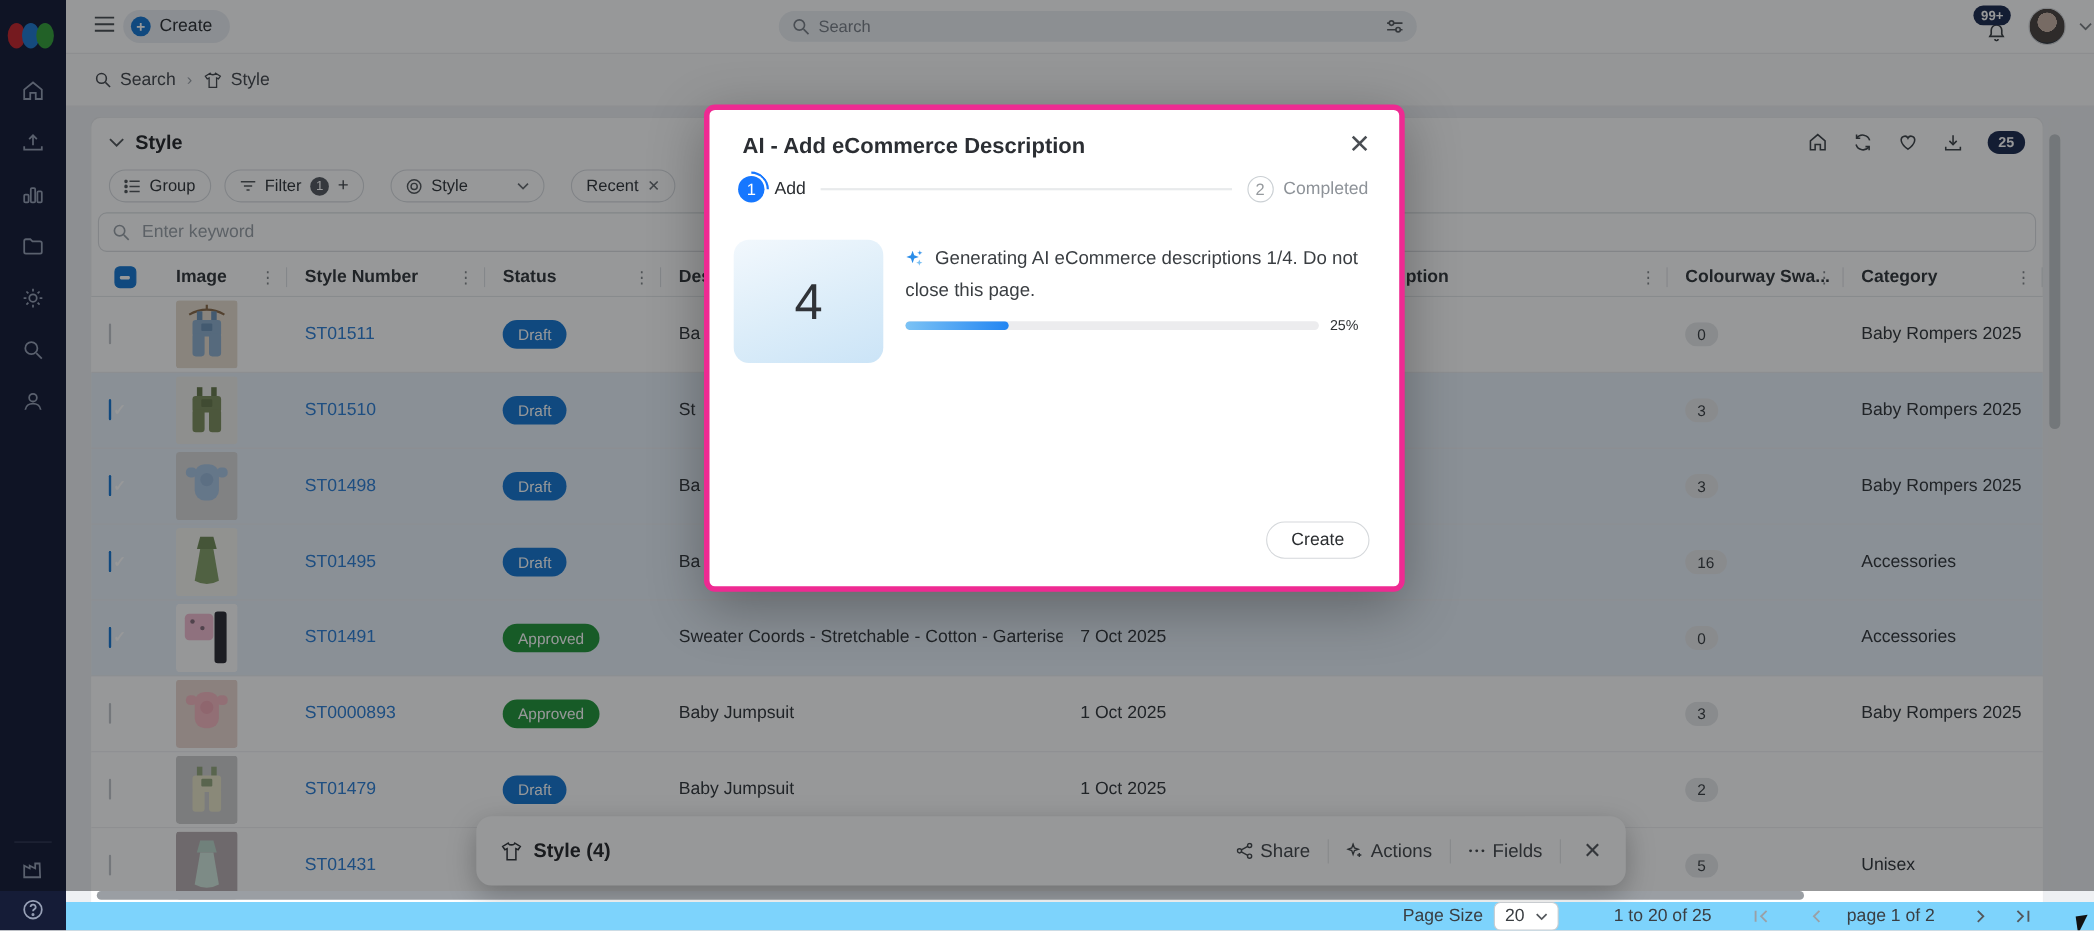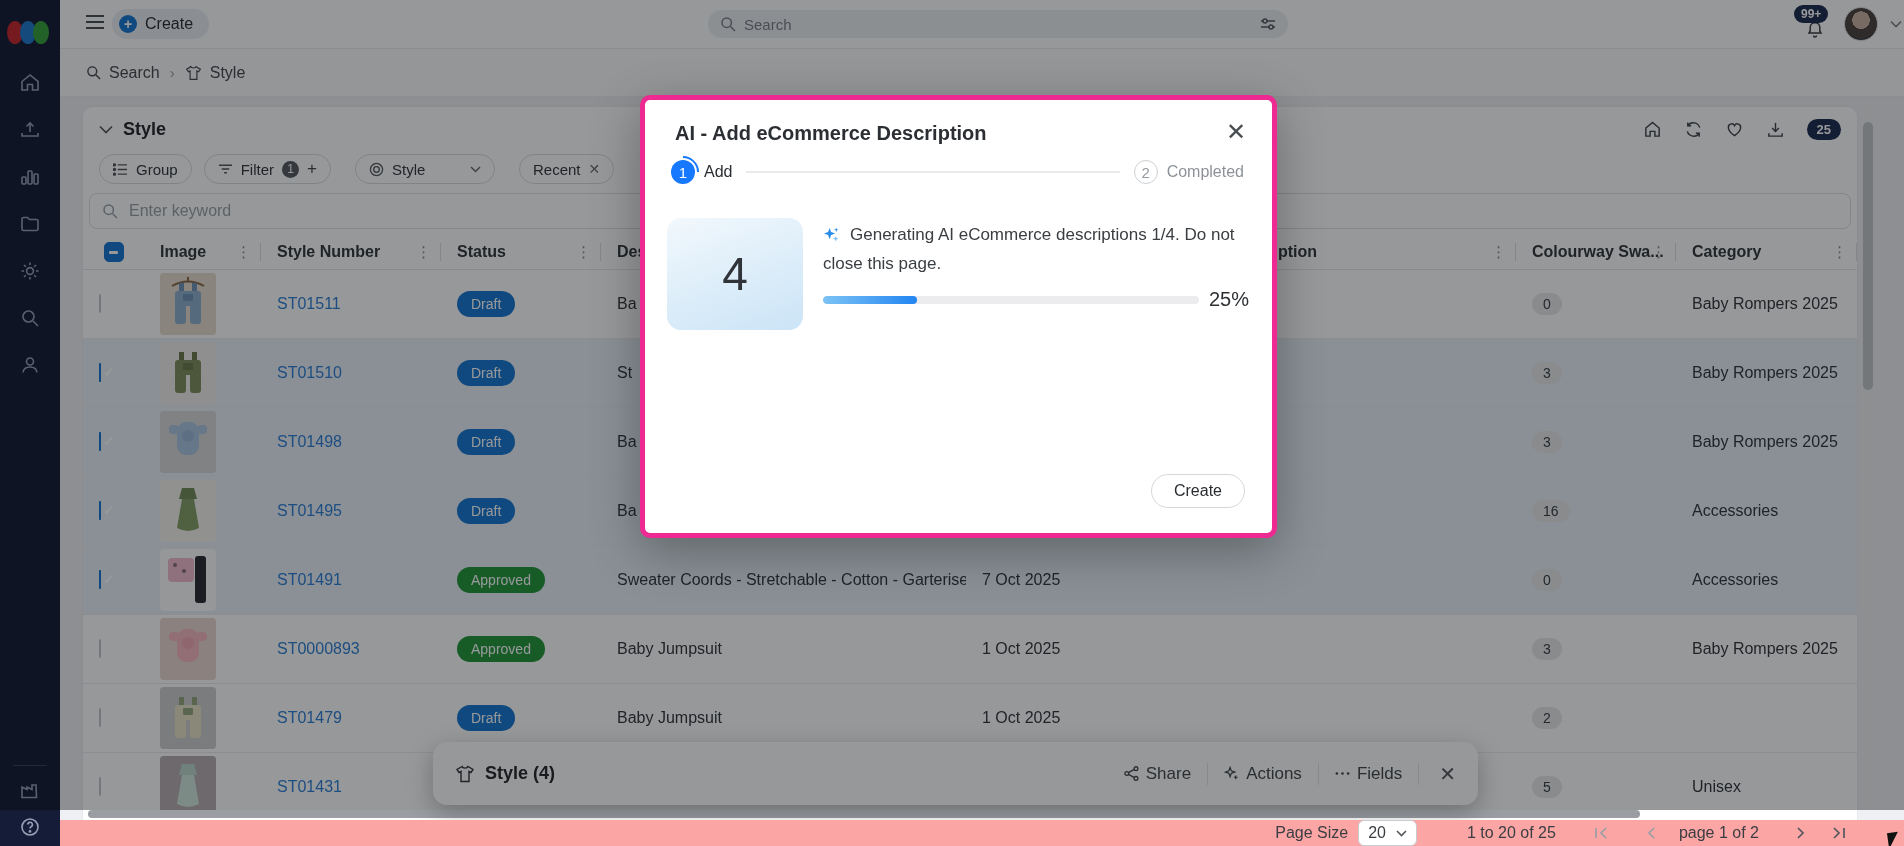--- a/index.html
+++ b/index.html
@@ -77,21 +77,21 @@
   .stylenum{color:#2f80d6;cursor:pointer;}
   .status-badge{display:inline-block;padding:5px 14px;border-radius:14px;color:#ffffff;font-size:14px;}
   .status-badge.draft{background:#1778d2;}
   .status-badge.approved{background:#23963c;}
   .count-pill{display:inline-block;background:#e7e9eb;border-radius:12px;padding:3px 11px;font-size:14px;color:#3a3e42;}
   
   .hscroll{position:absolute;left:88px;top:810px;width:1552px;height:8px;background:#9a9ea3;border-radius:4px;z-index:6;cursor:pointer;}
   .vtrack{position:absolute;left:1862px;top:106px;width:12px;height:704px;background:#eef0f2;border-radius:6px;z-index:6;}
   .vthumb{position:absolute;left:1px;top:16px;width:10px;height:268px;background:#c2c6ca;border-radius:5px;cursor:pointer;}
   
-  .pagebar{position:absolute;left:60px;top:820px;width:1844px;height:26px;background:#fca5a5;display:flex;align-items:center;justify-content:flex-end;padding-right:58px;z-index:45;box-sizing:border-box;font-size:16px;color:#3a3e42;}
+  .pagebar{position:absolute;left:60px;top:820px;width:1844px;height:26px;background:#7dd3fc;display:flex;align-items:center;justify-content:flex-end;padding-right:58px;z-index:45;box-sizing:border-box;font-size:16px;color:#3a3e42;}
   .psize-box{margin-left:10px;border:1px solid #c8ccd0;border-radius:6px;height:24px;display:flex;align-items:center;gap:10px;padding:0 9px;cursor:pointer;background:#fff;}
   .range-text{margin-left:50px;}
   .pg-ic{margin-left:38px;color:#9aa0a6;cursor:pointer;}
   .pg-ic.dark{color:#54585c;}
   .page-text{margin-left:24px;margin-right:-10px;}
   
   .overlay{position:absolute;left:0;top:0;width:1904px;height:810px;background:rgba(8,10,12,0.42);z-index:40;}
   .selbar{position:absolute;left:433px;top:742px;width:1045px;height:63px;background:#fff;border-radius:14px;box-shadow:0 8px 26px rgba(0,0,0,0.28);display:flex;align-items:center;padding:0 22px;z-index:30;box-sizing:border-box;}
   .selbar-title{font-size:18px;font-weight:700;color:#26282b;margin-left:10px;}
   .selbar-right{margin-left:auto;display:flex;align-items:center;}
@@ -110,21 +110,21 @@
   .steplbl.grey{color:#8d9298;}
   .stepline{flex:1;height:1.5px;background:#e8eaec;margin:0 14px;}
   .m-card{position:absolute;left:22px;top:118px;width:136px;height:112px;border-radius:14px;background:linear-gradient(160deg,#f2f8fd 0%,#dcedf9 55%,#cbe4f7 100%);display:flex;align-items:center;justify-content:center;}
   .m-count{font-size:46px;color:#303338;font-weight:500;}
   .m-content{position:absolute;left:178px;top:120px;width:432px;}
   .m-msg{font-size:17px;line-height:29px;color:#3a3e42;}
   .spark{display:inline-block;vertical-align:-3px;margin-right:10px;}
   .m-progress-row{display:flex;align-items:center;gap:10px;margin-top:10px;}
   .ptrack{width:376px;height:8px;border-radius:4px;background:#ececee;overflow:hidden;}
   .pfill{height:8px;border-radius:4px;background:linear-gradient(90deg,#7cc3f5,#2285f2);}
-  .plabel{font-size:20px;color:#2f3235;}
+  .plabel{font-size:13px;color:#2f3235;}
   .m-cancel{position:absolute;right:27px;bottom:25px;border:1px solid #d5d8db;border-radius:17px;background:#fff;padding:7px 22px;font-size:16px;color:#2a2d30;cursor:pointer;font-family:inherit;}
   .cursor{position:absolute;left:1888px;top:832px;width:0;height:0;border-left:11px solid #111;border-right:5px solid transparent;border-bottom:16px solid transparent;transform:rotate(-8deg);z-index:90;}
 </style>
 </head>
 <body>
 
 <div class="screen">
 
   <div class="sidebar">
     <div class="logo">

